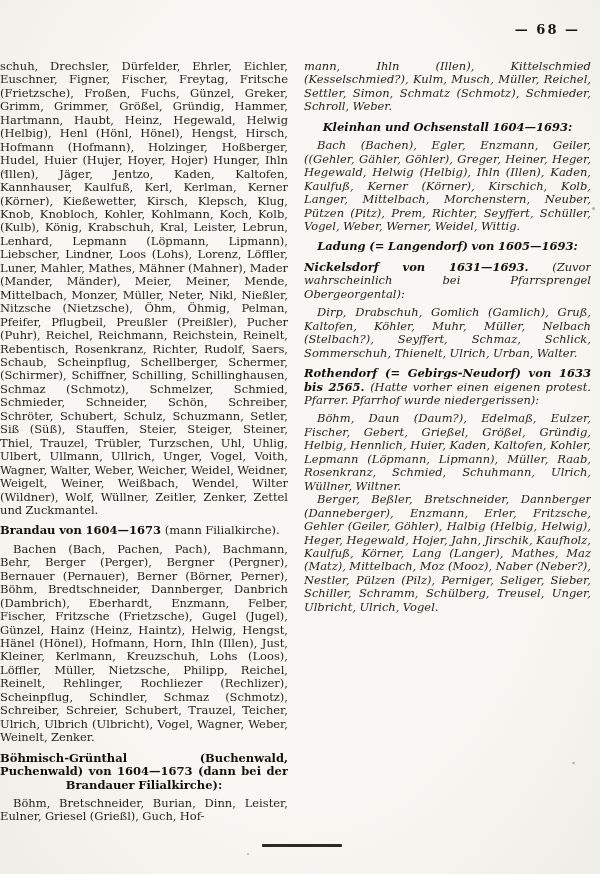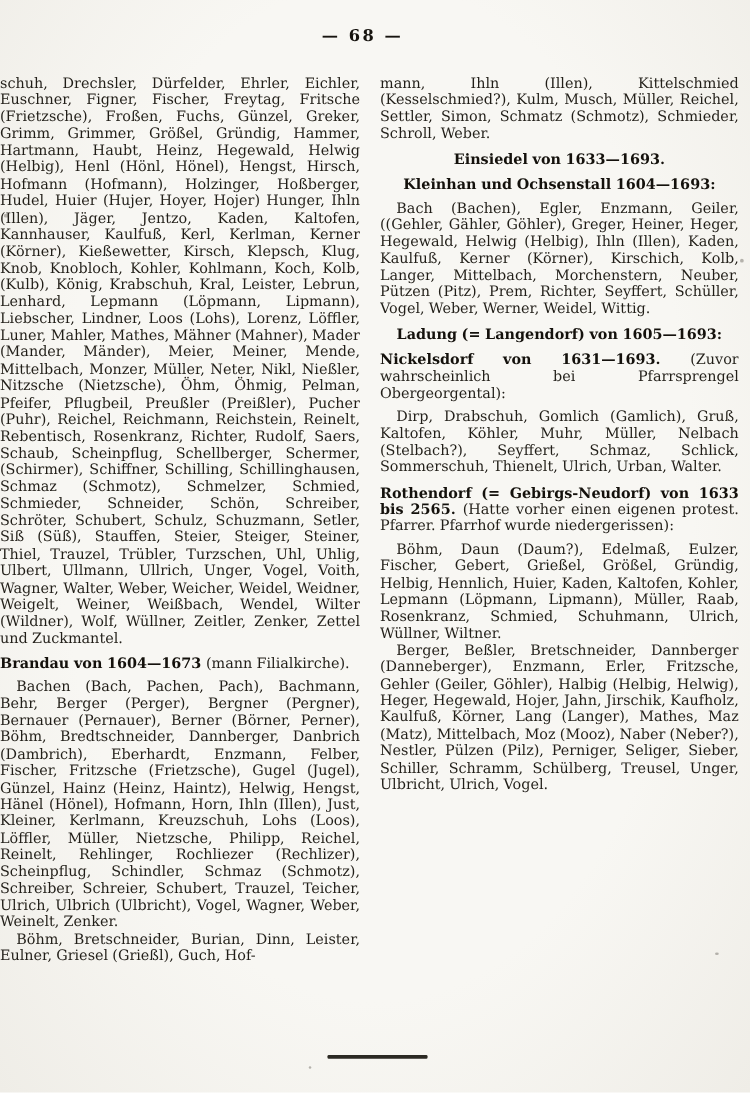--- a/index.html
+++ b/index.html
@@ -5,30 +5,30 @@
   html,body{margin:0;padding:0;}
   body{
     width:600px;height:874px;overflow:hidden;position:relative;
     background:
       radial-gradient(ellipse at 50% 45%, #f8f7f3 60%, #efede7 100%);
     font-family:"DejaVu Serif","Liberation Serif",serif;
     color:#211e18;
   }
   .page{position:absolute;inset:0;}
   .pageno{
-    position:absolute;top:22px;left:0;width:580px;text-align:center;
+    position:absolute;top:22px;left:0;width:580px;text-align:right;
     font-weight:bold;font-size:13px;letter-spacing:2px;color:#17140f;
   }
   .col{
     position:absolute;top:60px;height:790px;overflow:hidden;
     font-size:11.5px;line-height:13.45px;text-align:justify;
     word-spacing:-0.3px;hyphens:auto;-webkit-hyphens:auto;
   }
   .col-left{left:0;width:288px;}
-  .col-right{left:304px;width:287px;}
+  .col-right{left:304px;width:287px;font-style:italic;}
   p{margin:0;padding:0;}
   p.para{text-indent:13px;}
   p.para0{text-indent:0;}
   p.headc{
     text-align:center;font-weight:bold;margin:7px 0 5px 0;text-indent:0;
     color:#14110c;
   }
   p.headb{margin:7px 0 5px 0;text-indent:0;}
   p.headbc{margin:7px 0 5px 0;text-indent:0;text-align-last:center;}
   .b{font-weight:bold;color:#14110c;}
@@ -46,25 +46,25 @@
 </head>
 <body>
 
 <div class="page">
   <div class="pageno">— 68 —</div>
 
   <div class="col col-left">
       <p class="para0"><span>schuh, Drechsler, Dürfelder, Ehrler, Eichler, Euschner, Figner, Fischer, Freytag, Fritsche (Frietzsche), Froßen, Fuchs, Günzel, Greker, Grimm, Grimmer, Größel, Gründig, Hammer, Hartmann, Haubt, Heinz, Hegewald, Helwig (Helbig), Henl (Hönl, Hönel), Hengst, Hirsch, Hofmann (Hofmann), Holzinger, Hoßberger, Hudel, Huier (Hujer, Hoyer, Hojer) Hunger, Ihln (Illen), Jäger, Jentzo, Kaden, Kaltofen, Kannhauser, Kaulfuß, Kerl, Kerlman, Kerner (Körner), Kießewetter, Kirsch, Klepsch, Klug, Knob, Knobloch, Kohler, Kohlmann, Koch, Kolb, (Kulb), König, Krabschuh, Kral, Leister, Lebrun, Lenhard, Lepmann (Löpmann, Lipmann), Liebscher, Lindner, Loos (Lohs), Lorenz, Löffler, Luner, Mahler, Mathes, Mähner (Mahner), Mader (Mander, Mänder), Meier, Meiner, Mende, Mittelbach, Monzer, Müller, Neter, Nikl, Nießler, Nitzsche (Nietzsche), Öhm, Öhmig, Pelman, Pfeifer, Pflugbeil, Preußler (Preißler), Pucher (Puhr), Reichel, Reichmann, Reichstein, Reinelt, Rebentisch, Rosenkranz, Richter, Rudolf, Saers, Schaub, Scheinpflug, Schellberger, Schermer, (Schirmer), Schiffner, Schilling, Schillinghausen, Schmaz (Schmotz), Schmelzer, Schmied, Schmieder, Schneider, Schön, Schreiber, Schröter, Schubert, Schulz, Schuzmann, Setler, Siß (Süß), Stauffen, Steier, Steiger, Steiner, Thiel, Trauzel, Trübler, Turzschen, Uhl, Uhlig, Ulbert, Ullmann, Ullrich, Unger, Vogel, Voith, Wagner, Walter, Weber, Weicher, Weidel, Weidner, Weigelt, Weiner, Weißbach, Wendel, Wilter (Wildner), Wolf, Wüllner, Zeitler, Zenker, Zettel und Zuckmantel.</span></p>
       <p class="headb"><span class="b">Brandau von 1604—1673 </span><span>(mann Filialkirche).</span></p>
       <p class="para"><span>Bachen (Bach, Pachen, Pach), Bachmann, Behr, Berger (Perger), Bergner (Pergner), Bernauer (Pernauer), Berner (Börner, Perner), Böhm, Bredtschneider, Dannberger, Danbrich (Dambrich), Eberhardt, Enzmann, Felber, Fischer, Fritzsche (Frietzsche), Gugel (Jugel), Günzel, Hainz (Heinz, Haintz), Helwig, Hengst, Hänel (Hönel), Hofmann, Horn, Ihln (Illen), Just, Kleiner, Kerlmann, Kreuzschuh, Lohs (Loos), Löffler, Müller, Nietzsche, Philipp, Reichel, Reinelt, Rehlinger, Rochliezer (Rechlizer), Scheinpflug, Schindler, Schmaz (Schmotz), Schreiber, Schreier, Schubert, Trauzel, Teicher, Ulrich, Ulbrich (Ulbricht), Vogel, Wagner, Weber, Weinelt, Zenker.</span></p>
+      <p class="headbc"><span class="b">Böhmisch-Grünthal (Buchenwald, Puchenwald) von 1604—1673 </span><span class="b">(dann bei der Brandauer Filialkirche):</span></p>
       <p class="para"><span>Böhm, Bretschneider, Burian, Dinn, Leister, Eulner, Griesel (Grießl), Guch, Hof-</span></p>
     </div>
   <div class="col col-right">
       <p class="para0"><span>mann, Ihln (Illen), Kittelschmied (Kesselschmied?), Kulm, Musch, Müller, Reichel, Settler, Simon, Schmatz (Schmotz), Schmieder, Schroll, Weber.</span></p>
-      <p class="headc"><span class="b">Einsiedel von 1633—1693.</span></p>
       <p class="headc"><span class="b">Kleinhan und Ochsenstall 1604—1693:</span></p>
       <p class="para"><span>Bach (Bachen), Egler, Enzmann, Geiler, ((Gehler, Gähler, Göhler), Greger, Heiner, Heger, Hegewald, Helwig (Helbig), Ihln (Illen), Kaden, Kaulfuß, Kerner (Körner), Kirschich, Kolb, Langer, Mittelbach, Morchenstern, Neuber, Pützen (Pitz), Prem, Richter, Seyffert, Schüller, Vogel, Weber, Werner, Weidel, Wittig.</span></p>
       <p class="headc"><span class="b">Ladung (= Langendorf) von 1605—1693:</span></p>
       <p class="headb"><span class="b">Nickelsdorf von 1631—1693. </span><span>(Zuvor wahrscheinlich bei Pfarrsprengel Obergeorgental):</span></p>
       <p class="para"><span>Dirp, Drabschuh, Gomlich (Gamlich), Gruß, Kaltofen, Köhler, Muhr, Müller, Nelbach (Stelbach?), Seyffert, Schmaz, Schlick, Sommerschuh, Thienelt, Ulrich, Urban, Walter.</span></p>
       <p class="headb"><span class="b">Rothendorf (= Gebirgs-Neudorf) von 1633 bis 2565. </span><span>(Hatte vorher einen eigenen protest. Pfarrer. Pfarrhof wurde niedergerissen):</span></p>
       <p class="para"><span>Böhm, Daun (Daum?), Edelmaß, Eulzer, Fischer, Gebert, Grießel, Größel, Gründig, Helbig, Hennlich, Huier, Kaden, Kaltofen, Kohler, Lepmann (Löpmann, Lipmann), Müller, Raab, Rosenkranz, Schmied, Schuhmann, Ulrich, Wüllner, Wiltner.</span></p>
       <p class="para"><span>Berger, Beßler, Bretschneider, Dannberger (Danneberger), Enzmann, Erler, Fritzsche, Gehler (Geiler, Göhler), Halbig (Helbig, Helwig), Heger, Hegewald, Hojer, Jahn, Jirschik, Kaufholz, Kaulfuß, Körner, Lang (Langer), Mathes, Maz (Matz), Mittelbach, Moz (Mooz), Naber (Neber?), Nestler, Pülzen (Pilz), Perniger, Seliger, Sieber, Schiller, Schramm, Schülberg, Treusel, Unger, Ulbricht, Ulrich, Vogel.</span></p>
     </div>
 

